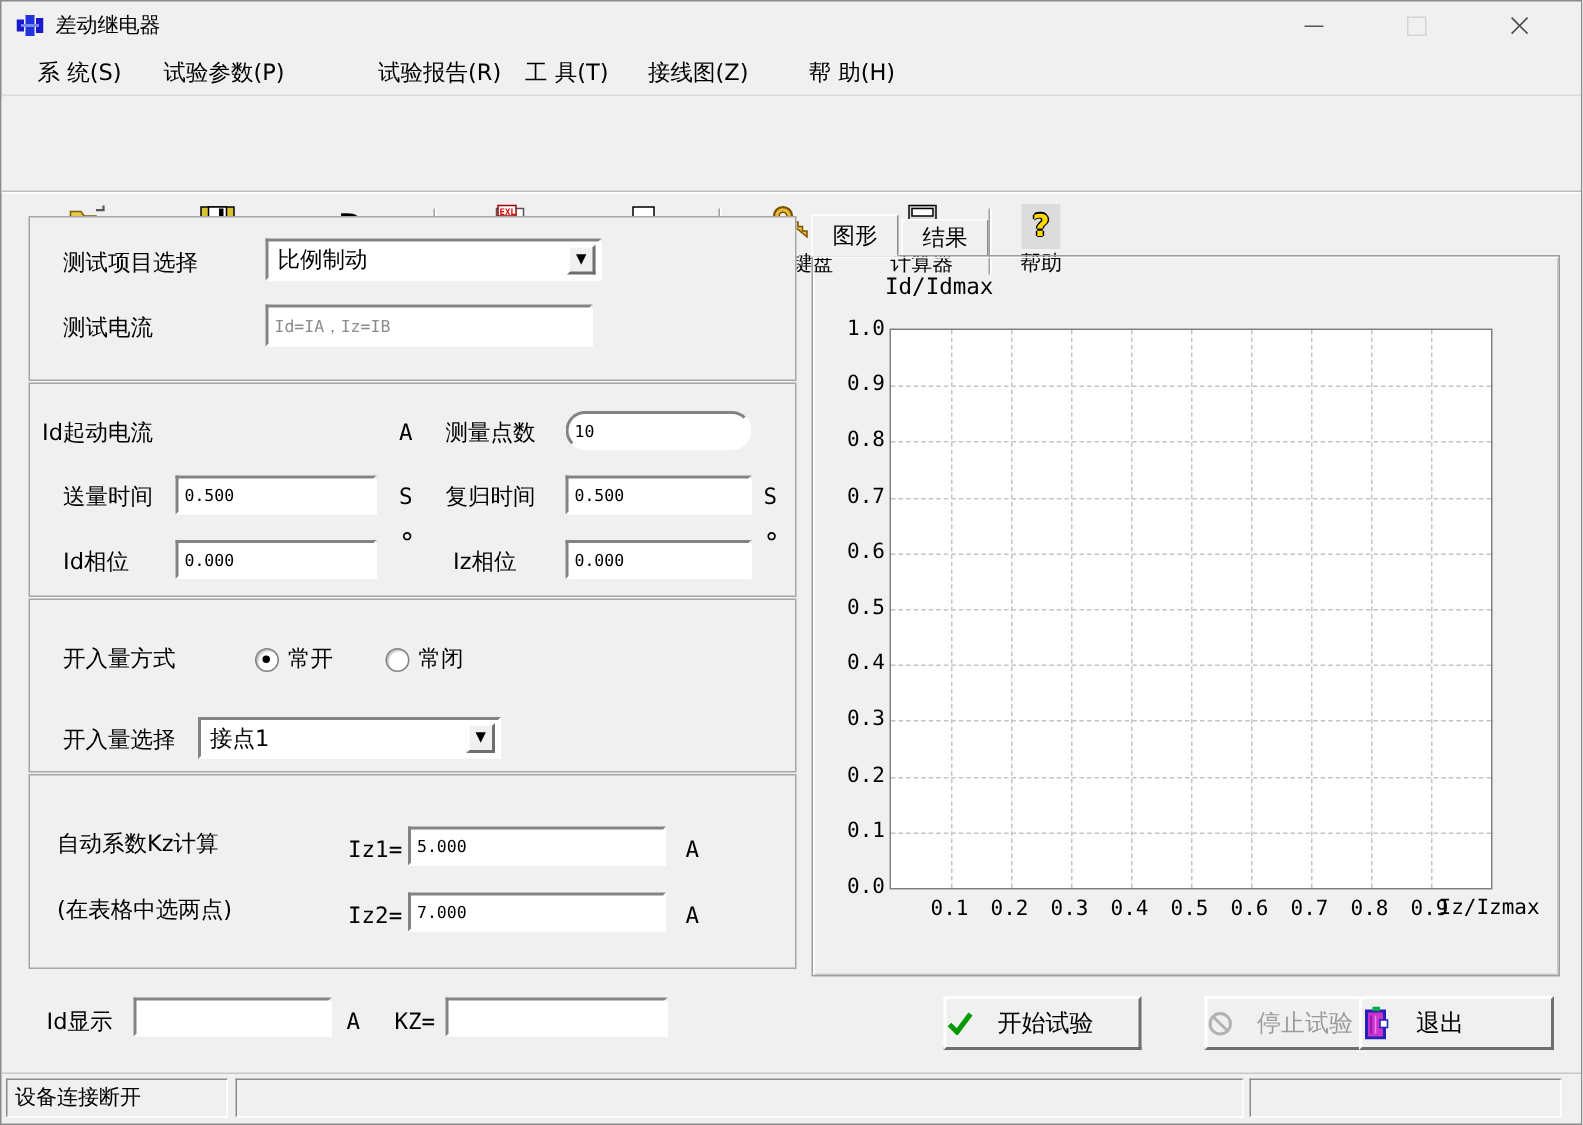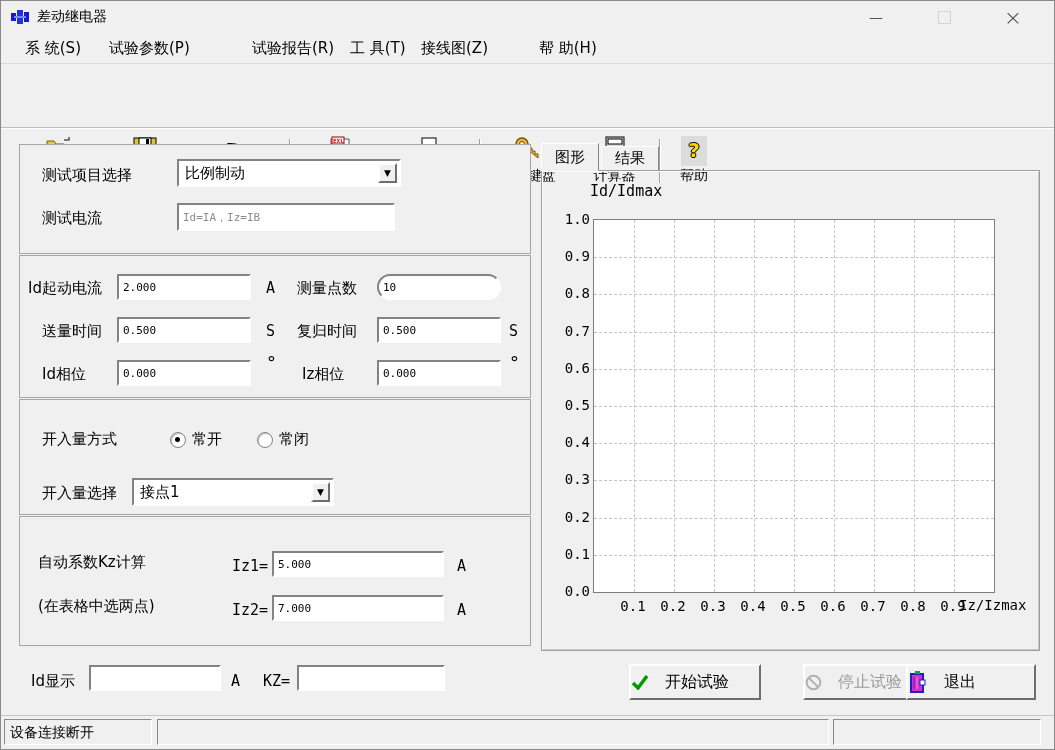--- a/index.html
+++ b/index.html
@@ -82,21 +82,21 @@
     <div class="abs titlebtn" style="left:988px;top:0;width:48px;">
       <span style="font-size:22px;font-weight:300;color:#4d4d4d;">×</span>
     </div>
   </div>
 
   <div class="abs" style="left:0;top:32px;width:1053px;height:30px;border-bottom:1px solid #dadada;">
     <span class="abs menuitem" style="left:24px;top:6px;">系 统(S)</span>
     <span class="abs menuitem" style="left:108px;top:6px;">试验参数(P)</span>
     <span class="abs menuitem" style="left:227px;top:6px;margin-left:24px;">试验报告(R)</span>
     <span class="abs menuitem" style="left:349px;top:6px;">工 具(T)</span>
-    <span class="abs menuitem" style="left:420px;top:6px;">接线图(Z)</span>
+    <span class="abs menuitem" style="left:431px;top:6px;">接线图(Z)</span>
     <span class="abs menuitem" style="left:538px;top:6px;">帮 助(H)</span>
   </div>
 
   <div id="toolbar">
     <div class="tbtn" style="left:14px;width:85px;">
       <span class="ticon">
         <svg width="28" height="26" viewBox="0 0 28 26">
           <path d="M3 8 L3 21 L22 21 L26 12 L9 12 L7 8 Z" fill="#f5d97a" stroke="#7a5c00"></path>
           <path d="M3 8 L3 5 L10 5 L12 8 L20 8 L20 11" fill="#e8c84e" stroke="#7a5c00"></path>
           <path d="M20 4 L25 4 L25 1" fill="none" stroke="#555" stroke-width="1.5"></path>
@@ -194,21 +194,20 @@
       <span class="ddtext">比例制动</span>
       <span class="ddbtn raised">▼</span>
     </div>
     <span class="abs lbl" style="left:22px;top:64px;">测试电流</span>
     <input class="abs inset fld" style="left: 157px; top: 58px; width: 218px; height: 28px; color: rgb(140, 140, 140);" type="text" value="Id=IA，Iz=IB">
   </div>
 
   <div class="abs groupbox" style="left:18px;top:254px;width:512px;height:143px;">
 
     <span class="abs lbl" style="left:8px;top:23px;">Id起动电流</span>
-    <input class="abs inset fld" style="left: 97px; top: 18px; width: 134px; height: 26px;" type="text" value="2.000">
     <span class="abs unit" style="left:246px;top:23px;">A</span>
     <span class="abs lbl" style="left:277px;top:23px;">测量点数</span>
     <input class="abs inset fld" style="left: 357px; top: 18px; width: 124px; height: 26px; border-radius: 13px;" type="text" value="10">
 
     <span class="abs lbl" style="left:22px;top:66px;">送量时间</span>
     <input class="abs inset fld" style="left: 97px; top: 61px; width: 134px; height: 26px;" type="text" value="0.500">
     <span class="abs unit" style="left:246px;top:66px;">S</span>
     <span class="abs lbl" style="left:277px;top:66px;">复归时间</span>
     <input class="abs inset fld" style="left: 357px; top: 61px; width: 124px; height: 26px;" type="text" value="0.500">
     <span class="abs unit" style="left:489px;top:66px;">S</span>

